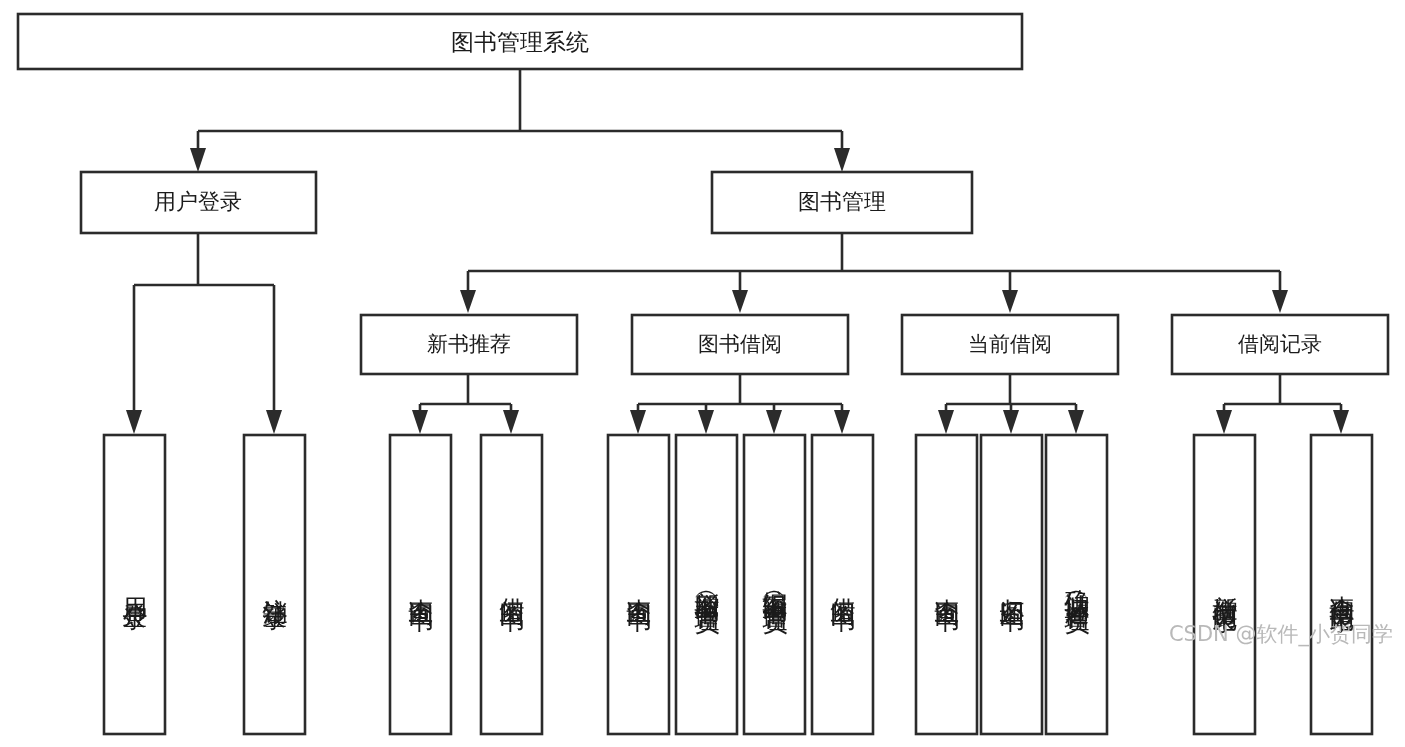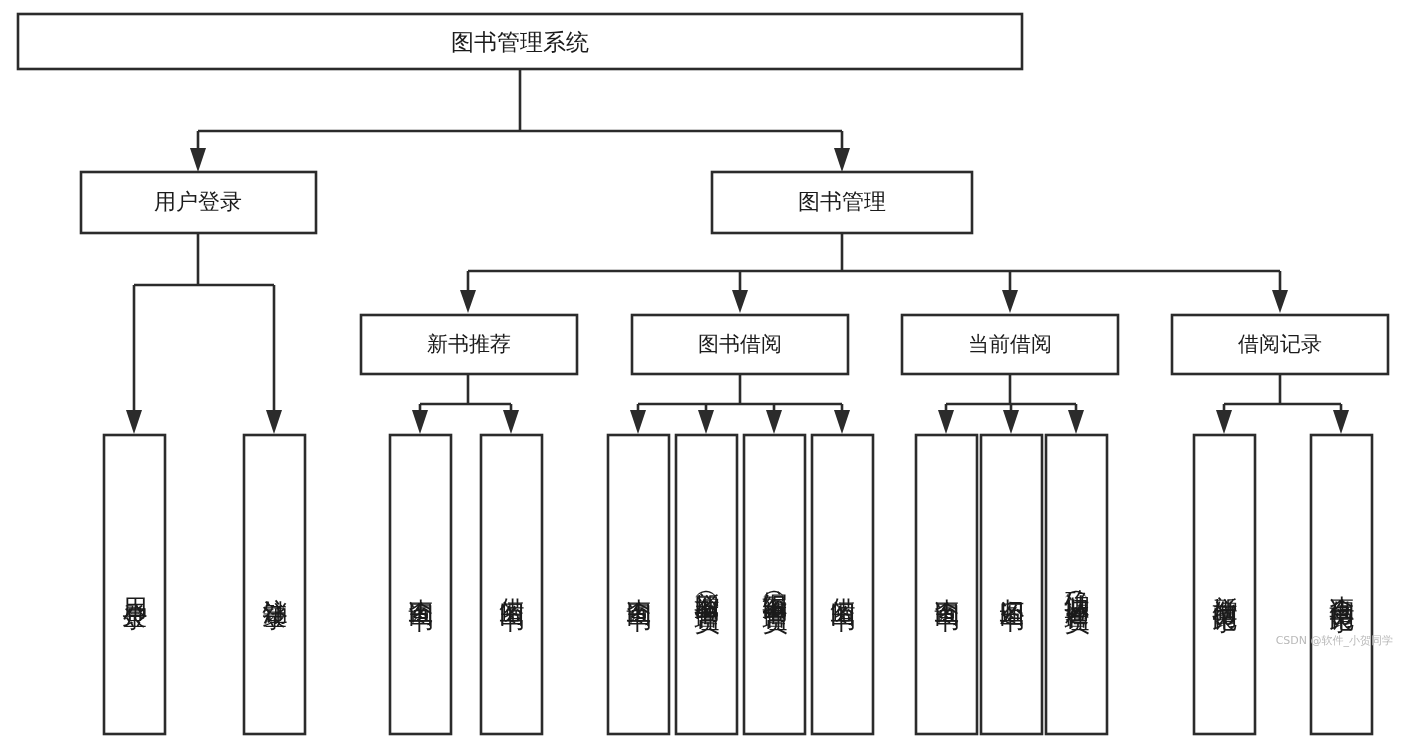--- a/index.html
+++ b/index.html
@@ -29,21 +29,21 @@
     font-size:25px;
     writing-mode:vertical-rl;
     text-orientation:upright;
     text-anchor:middle;
     letter-spacing:3px;
   }
   .watermark{
     position:absolute;
     right:12px;bottom:6px;
     font-family:"DejaVu Sans","Liberation Sans",sans-serif;
-    font-size:11px;
+    font-size:21px;
     color:#b9b9b9;
     white-space:nowrap;
     user-select:none;
   }
 </style>
 </head>
 <body>
 
 <div id="diagram-root">
 

